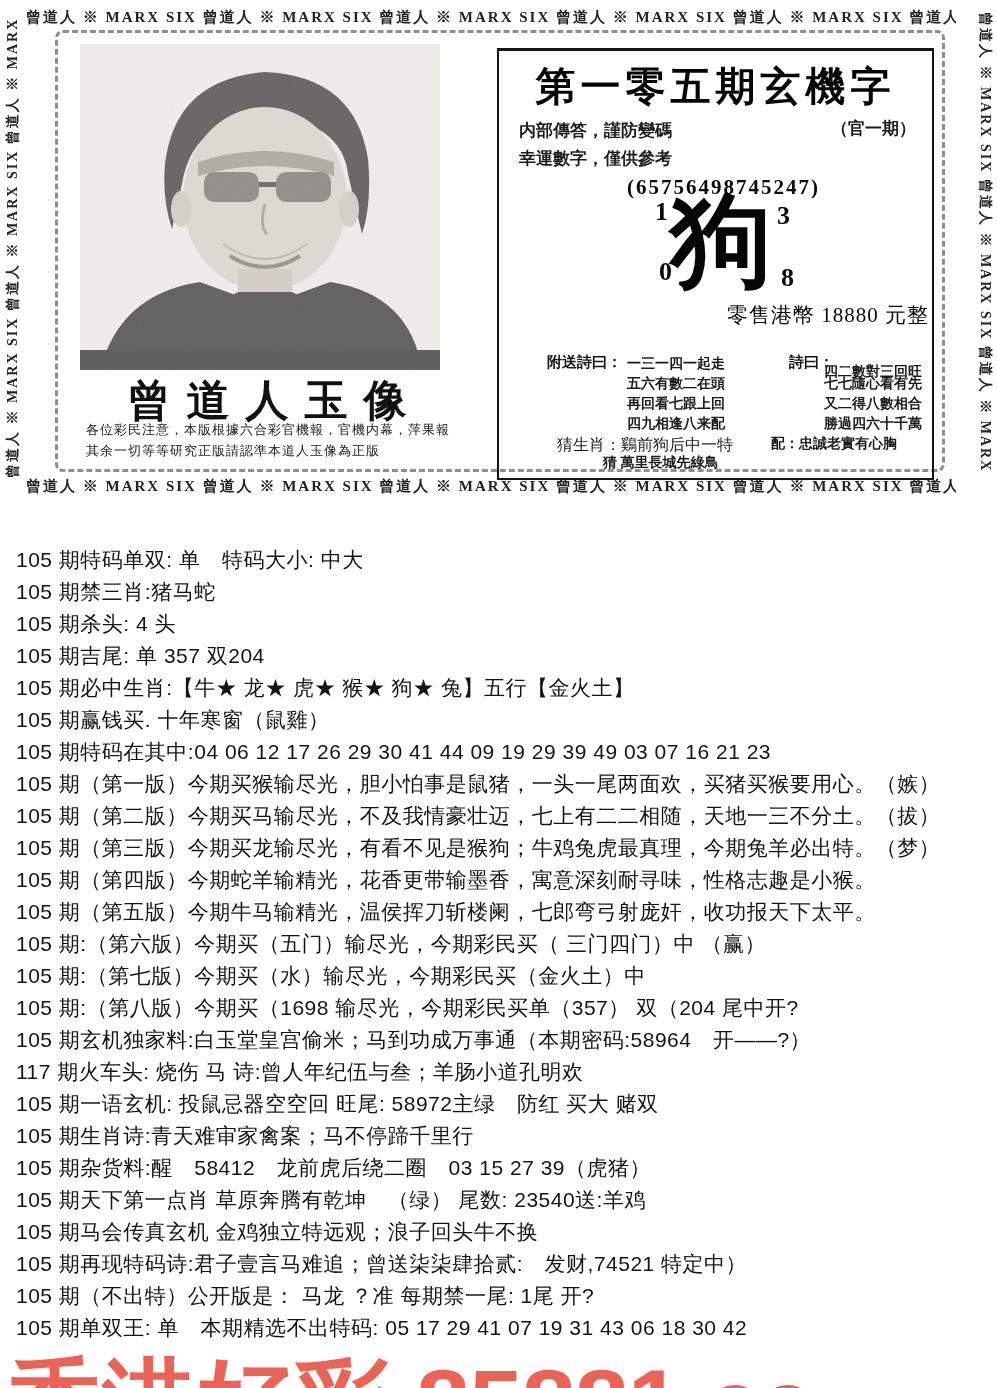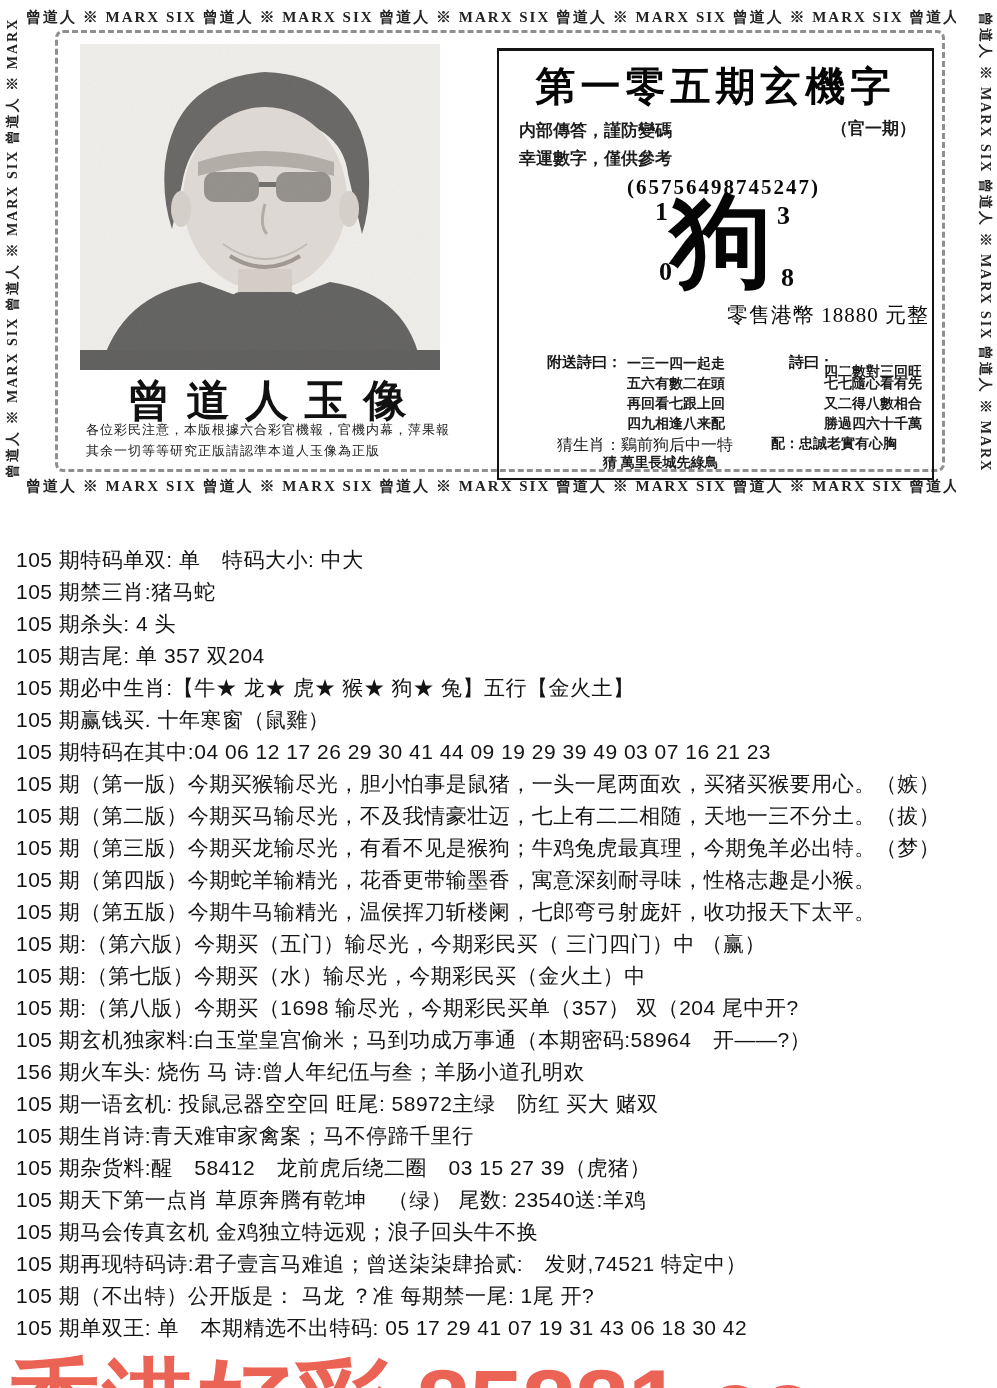--- a/index.html
+++ b/index.html
@@ -193,21 +193,21 @@
     <div class="tip-line">105 期特码在其中:04 06 12 17 26 29 30 41 44 09 19 29 39 49 03 07 16 21 23</div>
     <div class="tip-line">105 期（第一版）今期买猴输尽光，胆小怕事是鼠猪，一头一尾两面欢，买猪买猴要用心。（嫉）</div>
     <div class="tip-line">105 期（第二版）今期买马输尽光，不及我情豪壮迈，七上有二二相随，天地一三不分土。（拔）</div>
     <div class="tip-line">105 期（第三版）今期买龙输尽光，有看不见是猴狗；牛鸡兔虎最真理，今期兔羊必出特。（梦）</div>
     <div class="tip-line">105 期（第四版）今期蛇羊输精光，花香更带输墨香，寓意深刻耐寻味，性格志趣是小猴。</div>
     <div class="tip-line">105 期（第五版）今期牛马输精光，温侯挥刀斩楼阑，七郎弯弓射庞奸，收功报天下太平。</div>
     <div class="tip-line">105 期:（第六版）今期买（五门）输尽光，今期彩民买（ 三门四门）中 （赢）</div>
     <div class="tip-line">105 期:（第七版）今期买（水）输尽光，今期彩民买（金火土）中</div>
     <div class="tip-line">105 期:（第八版）今期买（1698 输尽光，今期彩民买单（357） 双（204 尾中开?</div>
     <div class="tip-line">105 期玄机独家料:白玉堂皇宫偷米；马到功成万事通（本期密码:58964　开——?）</div>
-    <div class="tip-line">156 期火车头: 烧伤 马 诗:曾人年纪伍与叁；羊肠小道孔明欢</div>
+    <div class="tip-line">117 期火车头: 烧伤 马 诗:曾人年纪伍与叁；羊肠小道孔明欢</div>
     <div class="tip-line">105 期一语玄机: 投鼠忌器空空回 旺尾: 58972主绿　防红 买大 赌双</div>
     <div class="tip-line">105 期生肖诗:青天难审家禽案；马不停蹄千里行</div>
     <div class="tip-line">105 期杂货料:醒　58412　龙前虎后绕二圈　03 15 27 39（虎猪）</div>
     <div class="tip-line">105 期天下第一点肖 草原奔腾有乾坤　（绿） 尾数: 23540送:羊鸡</div>
     <div class="tip-line">105 期马会传真玄机 金鸡独立特远观；浪子回头牛不换</div>
     <div class="tip-line">105 期再现特码诗:君子壹言马难追；曾送柒柒肆拾贰:　发财,74521 特定中）</div>
     <div class="tip-line">105 期（不出特）公开版是： 马龙 ？准 每期禁一尾: 1尾 开?</div>
     <div class="tip-line">105 期单双王: 单　本期精选不出特码: 05 17 29 41 07 19 31 43 06 18 30 42</div>
   </div>
 

